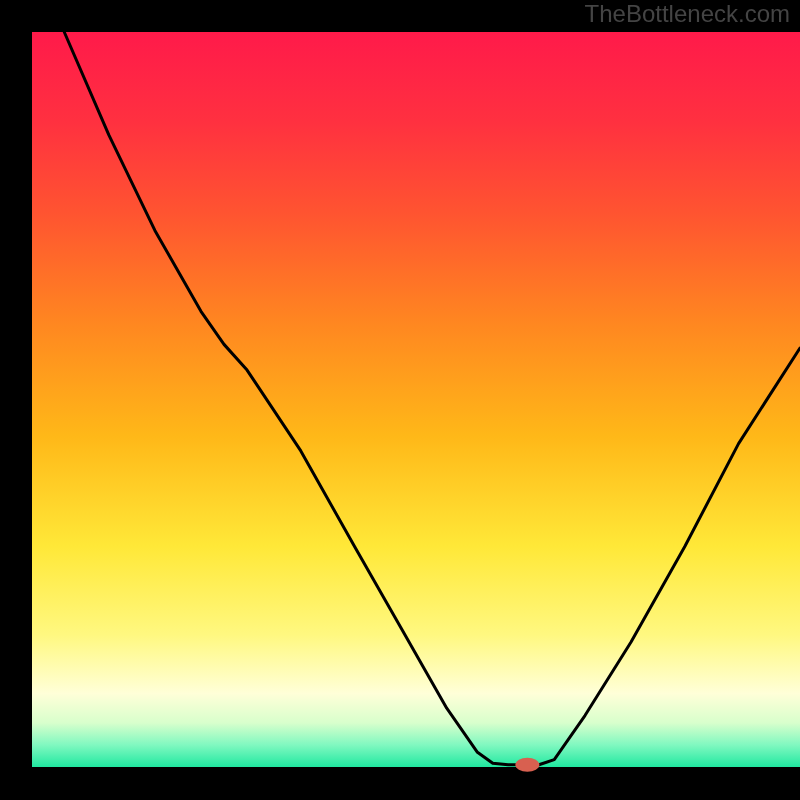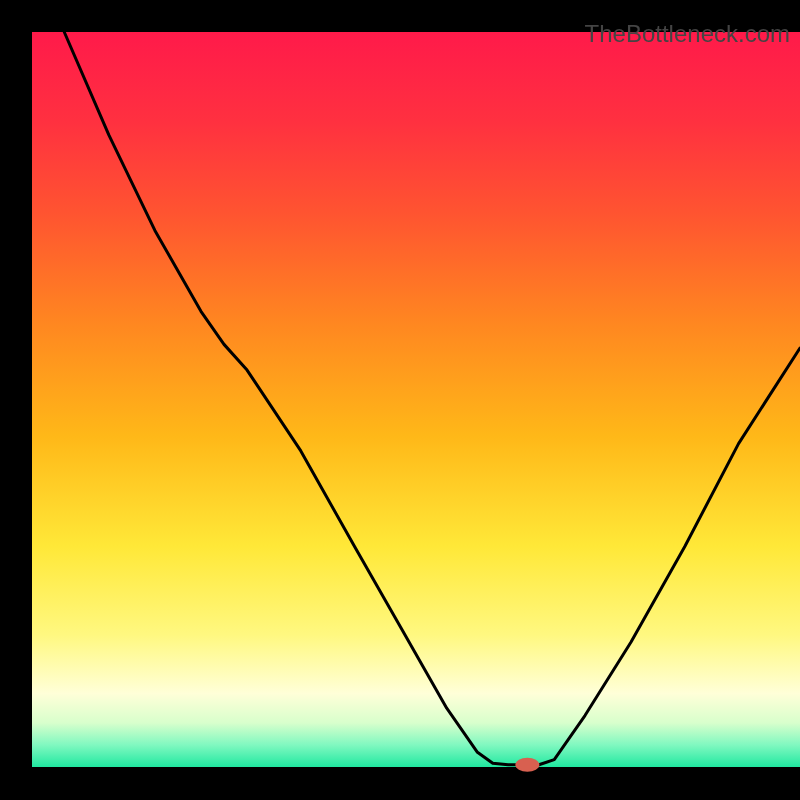--- a/index.html
+++ b/index.html
@@ -11,21 +11,21 @@
     overflow: hidden;
   }
   .container {
     width: 800px;
     height: 800px;
     position: relative;
     background: #000;
   }
   .watermark {
     position: absolute;
-    top: 20px;
+    top: 0;
     right: 10px;
     font-family: Arial, sans-serif;
     font-size: 24px;
     font-weight: 500;
     color: #444;
     z-index: 10;
   }
   svg {
     position: absolute;
     top: 0;

